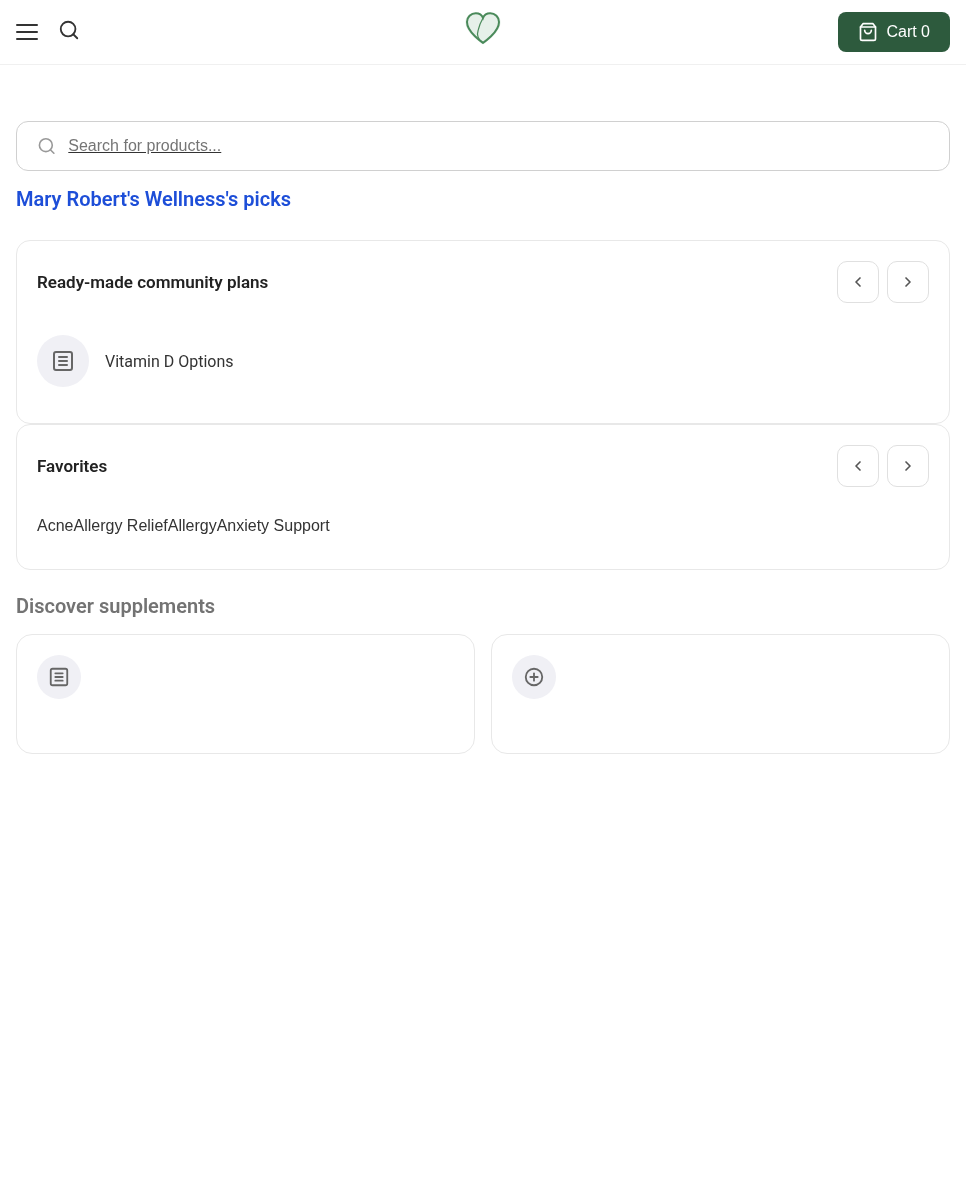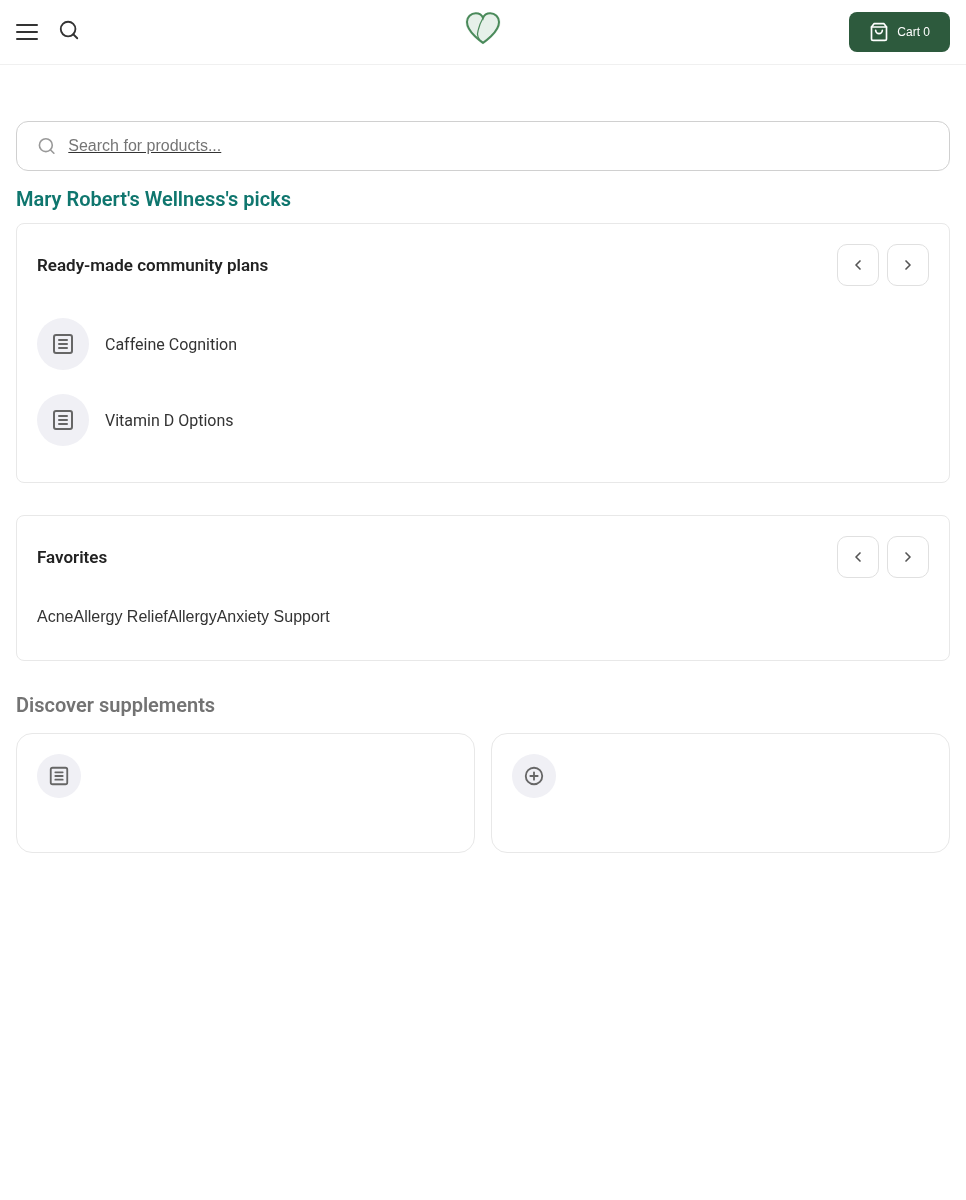--- a/index.html
+++ b/index.html
@@ -63,21 +63,21 @@
 
     .cart-button {
       display: flex;
       align-items: center;
       gap: 8px;
       background: #2d5a3d;
       color: #fff;
       border: none;
       border-radius: 8px;
       padding: 10px 20px;
-      font-size: 12px;
+      font-size: 16px;
       cursor: pointer;
       font-weight: 500;
     }
 
     
     .main-content {
       padding: 0 16px;
     }
 
     
@@ -102,30 +102,30 @@
       font-size: 16px;
       color: #999;
       width: 100%;
       background: transparent;
     }
 
     
     .section-title {
       font-size: 20px;
       font-weight: 600;
-      color: #0f766e;
-      margin: 16px 0 12px 0;
+      color: #1d4ed8;
+      margin: 16px 0 29px 0;
     }
 
     
     .card {
       border: 1.5px solid #e8e8e8;
-      border-radius: 8px;
+      border-radius: 14px;
       padding: 20px 20px 24px 20px;
-      margin-bottom: 32px;
+      margin-bottom: 0;
       background: #fff;
     }
 
     .card-header {
       display: flex;
       align-items: center;
       justify-content: space-between;
       margin-bottom: 20px;
     }
 
@@ -307,31 +307,20 @@
           </svg>
         </button>
         <button class="nav-btn">
           <svg width="16" height="16" viewBox="0 0 24 24" fill="none" stroke="#555" stroke-width="2.5" stroke-linecap="round" stroke-linejoin="round">
             <polyline points="9 18 15 12 9 6"></polyline>
           </svg>
         </button>
       </div>
     </div>
 
-    <div class="plan-item">
-      <div class="plan-icon">
-        <svg width="24" height="24" viewBox="0 0 24 24" fill="none" stroke="#666" stroke-width="2" stroke-linecap="round" stroke-linejoin="round">
-          <rect x="3" y="3" width="18" height="18" rx="2" ry="2"></rect>
-          <line x1="8" y1="8" x2="16" y2="8"></line>
-          <line x1="8" y1="12" x2="16" y2="12"></line>
-          <line x1="8" y1="16" x2="16" y2="16"></line>
-        </svg>
-      </div>
-      <span class="plan-name">Caffeine Cognition</span>
-    </div>
 
     <div class="plan-item">
       <div class="plan-icon">
         <svg width="24" height="24" viewBox="0 0 24 24" fill="none" stroke="#666" stroke-width="2" stroke-linecap="round" stroke-linejoin="round">
           <rect x="3" y="3" width="18" height="18" rx="2" ry="2"></rect>
           <line x1="8" y1="8" x2="16" y2="8"></line>
           <line x1="8" y1="12" x2="16" y2="12"></line>
           <line x1="8" y1="16" x2="16" y2="16"></line>
         </svg>
       </div>

